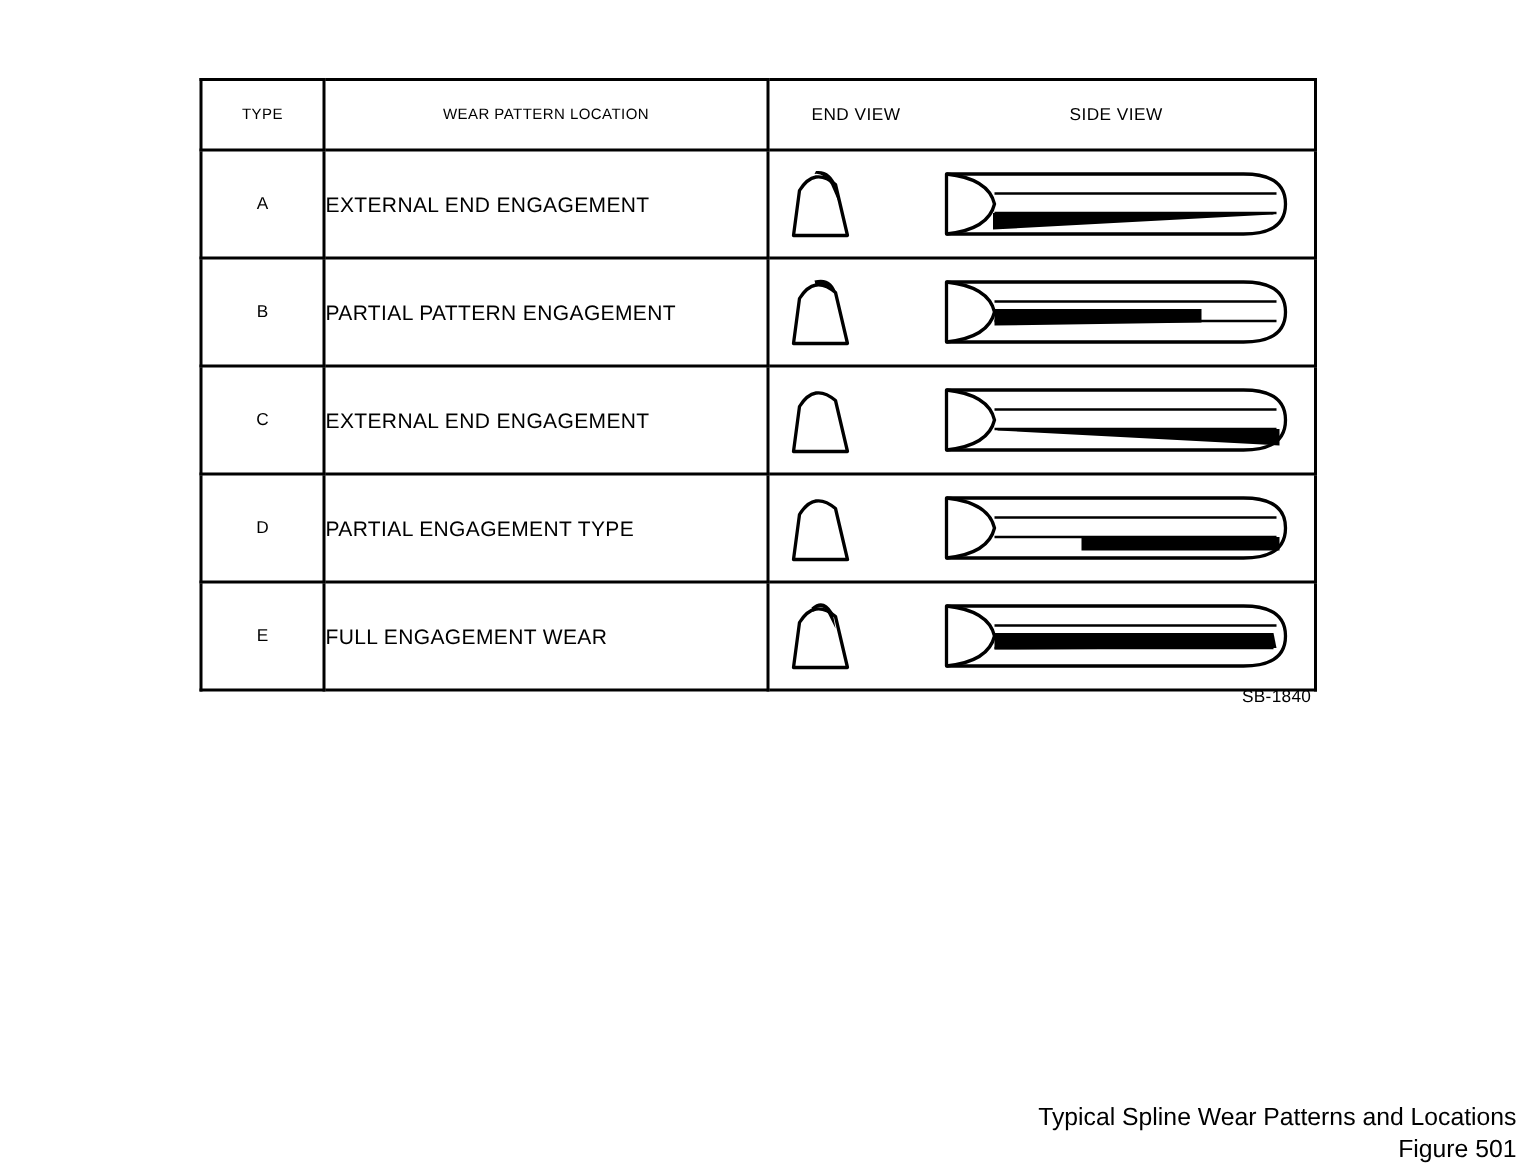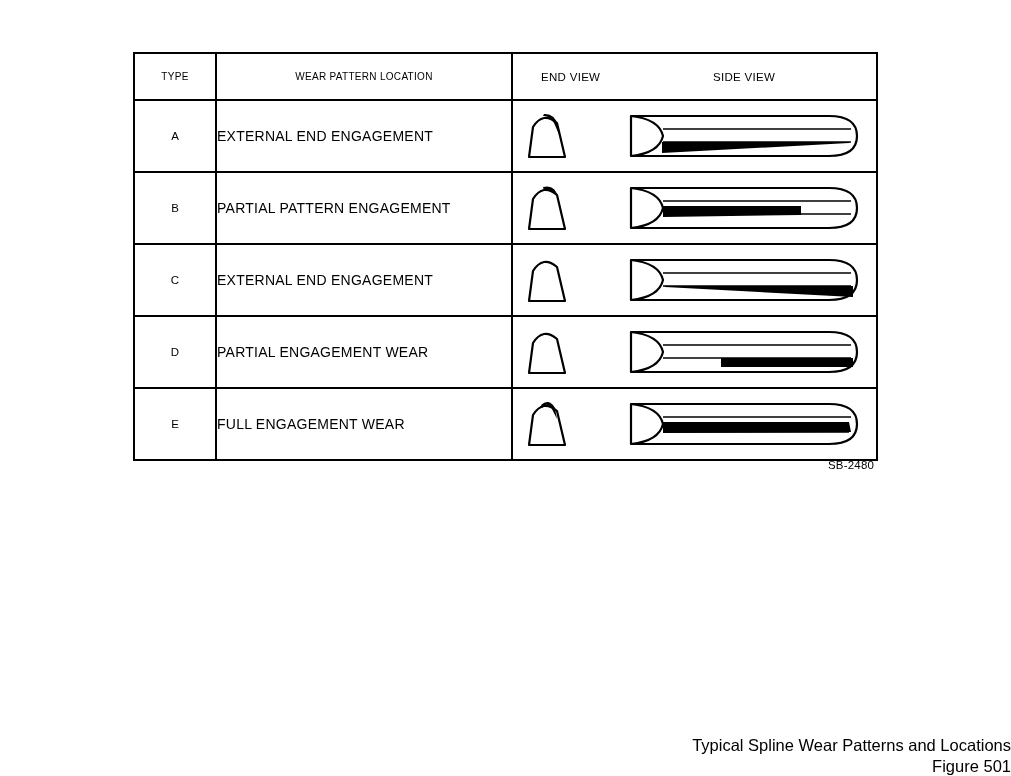--- a/index.html
+++ b/index.html
@@ -198,21 +198,21 @@
 
               <path d="M152,41 L340,41 L340,52 L152,42 Z" fill="#000"></path>
             </g>
           </svg>
         </span>
       </td>
     </tr>
 
     <tr class="body-row">
       <td class="type-cell">D</td>
-      <td class="desc-cell">PARTIAL ENGAGEMENT WEAR</td>
+      <td class="desc-cell">PARTIAL ENGAGEMENT TYPE</td>
       <td class="views-cell">
         <span class="views-wrap">
           <svg width="365" height="70" viewBox="0 0 365 70" xmlns="http://www.w3.org/2000/svg">
             <g>
               <path d="M16,56 L20,26 Q30,10 44,22 L52,56 Z" fill="#fff" stroke="#000" stroke-width="2.2" stroke-linejoin="round"></path>
             </g>
             <g>
               <path d="M118,15 L316,15 Q344,15 344,35 Q344,55 316,55 L118,55 Z" fill="#fff" stroke="#000" stroke-width="2.2" stroke-linejoin="round"></path>
               <path d="M118,15 Q146,18 150,35 Q146,52 118,55" fill="none" stroke="#000" stroke-width="2.2"></path>
               <path d="M150,28 L338,28" fill="none" stroke="#000" stroke-width="1.6"></path>
@@ -243,18 +243,18 @@
 
               <path d="M150,33 L336,33 L338,43 L150,44 Z" fill="#000"></path>
             </g>
           </svg>
         </span>
       </td>
     </tr>
   </tbody>
 </table>
 
-<div id="sb-number">SB-2480</div>
+<div id="sb-number">SB-1840</div>
 
 <div id="figure-caption">
   <span class="cap-line">Typical Spline Wear Patterns and Locations</span>
   <span class="cap-line">Figure 501</span>
 </div>
 
 </body></html>

